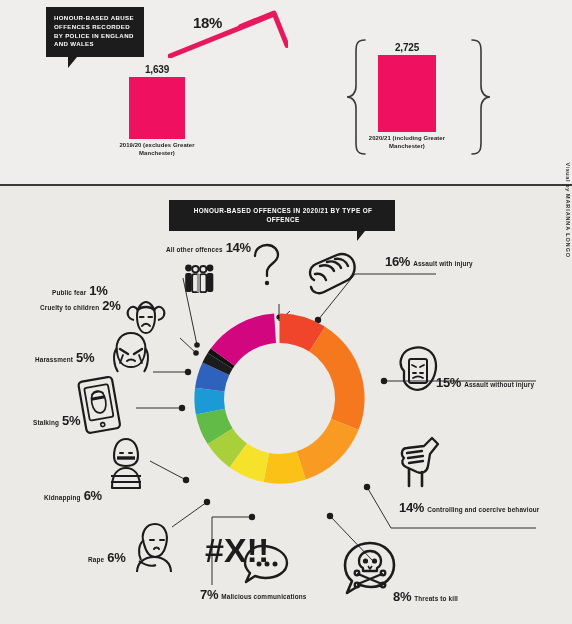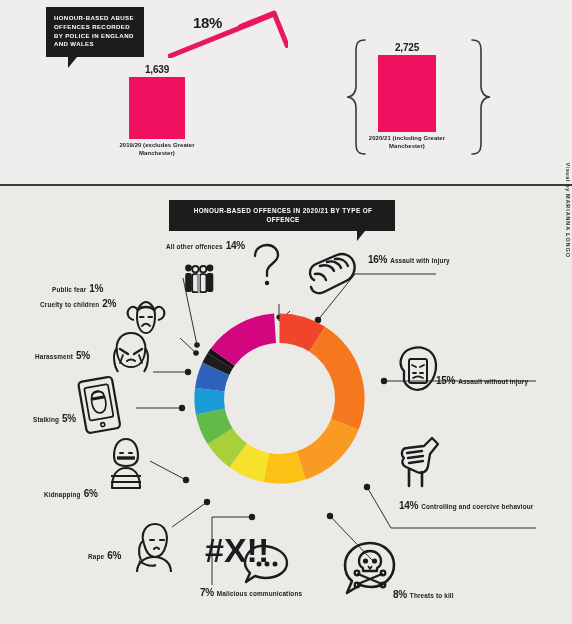--- a/index.html
+++ b/index.html
@@ -60,21 +60,21 @@
   #chart-banner .tail{
     position:absolute; left:188px; bottom:-10px; width:0;height:0;
     border-left:8px solid #1c1c1c; border-right:5px solid transparent;
     border-bottom:10px solid transparent;
   }
 
   #donut{ position:absolute; left:187px; top:306px; width:185px; height:185px; }
 
   
   .lbl{ position:absolute; color:#1c1c1c; white-space:nowrap; display:flex; align-items:baseline; }
-  .lbl .pct{ font-size:10px; font-weight:bold; letter-spacing:-.3px; }
+  .lbl .pct{ font-size:13px; font-weight:bold; letter-spacing:-.3px; }
   .lbl .txt{ font-size:6.4px; font-weight:bold; letter-spacing:.15px; }
   .lbl.right .pct{ margin-right:3px; }
   .lbl.left .txt{ margin-right:3px; }
 
   
   #leaders{ position:absolute; left:0; top:186px; width:572px; height:438px; pointer-events:none; }
 
   
   .icon{ position:absolute; }
   .icon svg{ display:block; }
@@ -392,21 +392,21 @@
   <div class="lbl right" style="left:200px;top:587px;">
     <span class="pct">7%</span>
     <span class="txt">Malicious communications</span>
   </div>
 
   <div class="lbl right" style="left:393px;top:589px;">
     <span class="pct">8%</span>
     <span class="txt">Threats to kill</span>
   </div>
 
-  <div class="lbl right" style="left:368px;top:254px;">
+  <div class="lbl right" style="left:385px;top:254px;">
     <span class="pct">16%</span>
     <span class="txt">Assault with injury</span>
   </div>
 
   <div class="lbl right" style="left:436px;top:375px;">
     <span class="pct">15%</span>
     <span class="txt">Assault without injury</span>
   </div>
 
   <div class="lbl right" style="left:399px;top:500px;">

